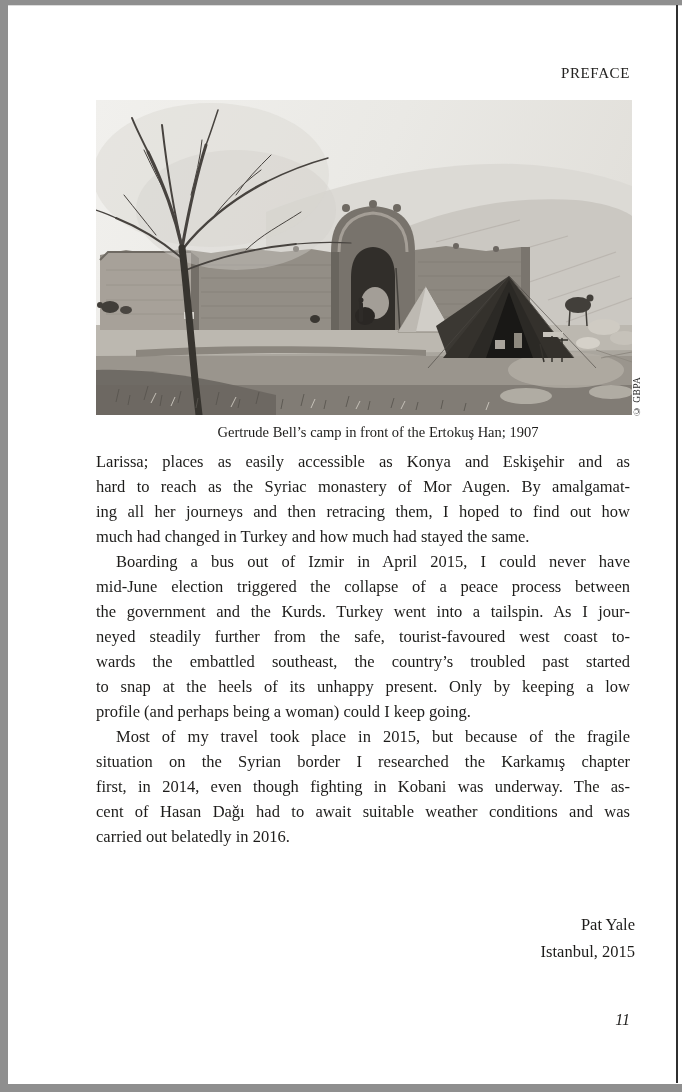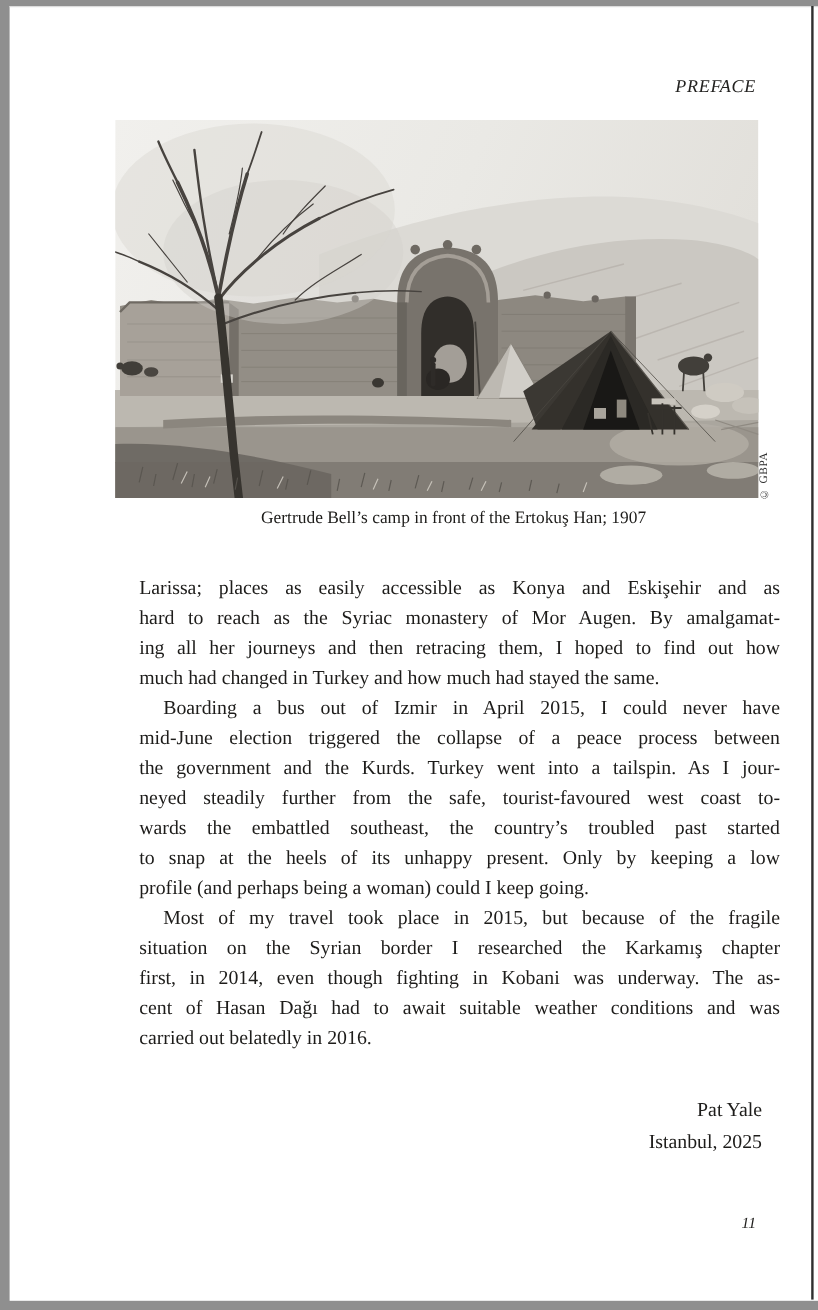--- a/index.html
+++ b/index.html
@@ -27,21 +27,20 @@
     left: 676px;
     top: 5px;
     width: 2px;
     height: 1078px;
     background: #2f2f2f;
   }
   .running-header {
     position: absolute;
     top: 65px;
     right: 52px;
-    font-style: italic;
     font-size: 15px;
     letter-spacing: 0.6px;
     color: #232220;
   }
   .photo-wrap {
     position: absolute;
     left: 96px;
     top: 100px;
     width: 536px;
     height: 315px;
@@ -64,26 +63,25 @@
     left: 110px;
     top: 424px;
     width: 536px;
     text-align: center;
     font-size: 14.5px;
     color: #1d1c1a;
   }
   .bodytext {
     position: absolute;
     left: 96px;
-    top: 477px;
+    top: 449px;
     width: 534px;
     font-size: 16.5px;
     line-height: 25px;
     color: #1d1c1a;
-    margin-left: 20px;
   }
   .para { margin: 0; }
   .bline {
     text-align: justify;
     text-align-last: justify;
     white-space: nowrap;
   }
   .bline.last {
     text-align-last: left;
     text-align: center;
@@ -96,21 +94,21 @@
     width: 534px;
     text-align: right;
     font-size: 16.5px;
     line-height: 27px;
   }
   .page-number {
     position: absolute;
     right: 52px;
     top: 1011px;
     font-style: italic;
-    font-size: 13px;
+    font-size: 16px;
     color: #232220;
   }
 </style>
 </head>
 <body>
 
 <div class="sheet"></div>
 <div class="page-edge-line"></div>
 
 <div class="running-header">PREFACE</div>
@@ -251,16 +249,16 @@
       <div class="bline">Most of my travel took place in 2015, but because of the fragile</div>
       <div class="bline">situation on the Syrian border I researched the Karkamış chapter</div>
       <div class="bline">first, in 2014, even though fighting in Kobani was underway. The as-</div>
       <div class="bline">cent of Hasan Dağı had to await suitable weather conditions and was</div>
       <div class="bline last">carried out belatedly in 2016.</div>
     </div>
   </div>
 
 <div class="signature">
   <div>Pat Yale</div>
-  <div>Istanbul, 2025</div>
+  <div>Istanbul, 2015</div>
 </div>
 
 <div class="page-number">11</div>
 
 </body></html>

